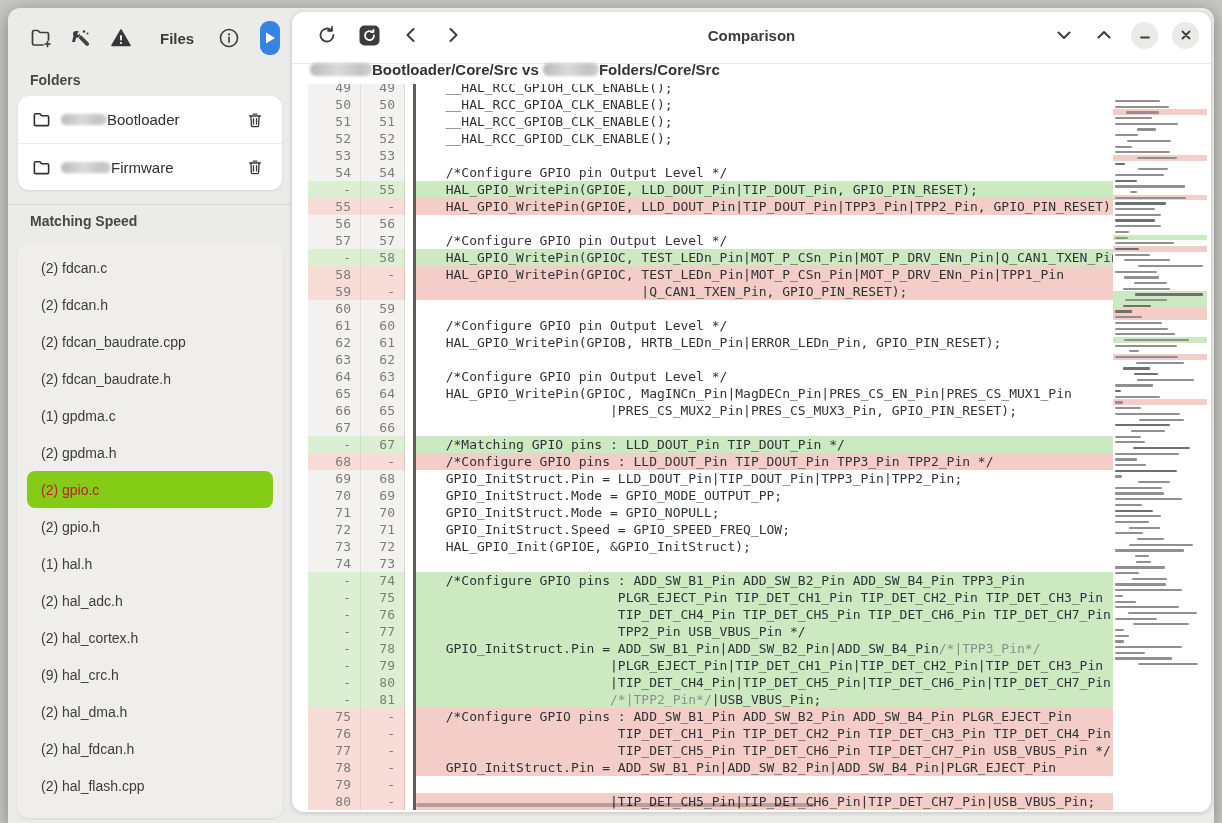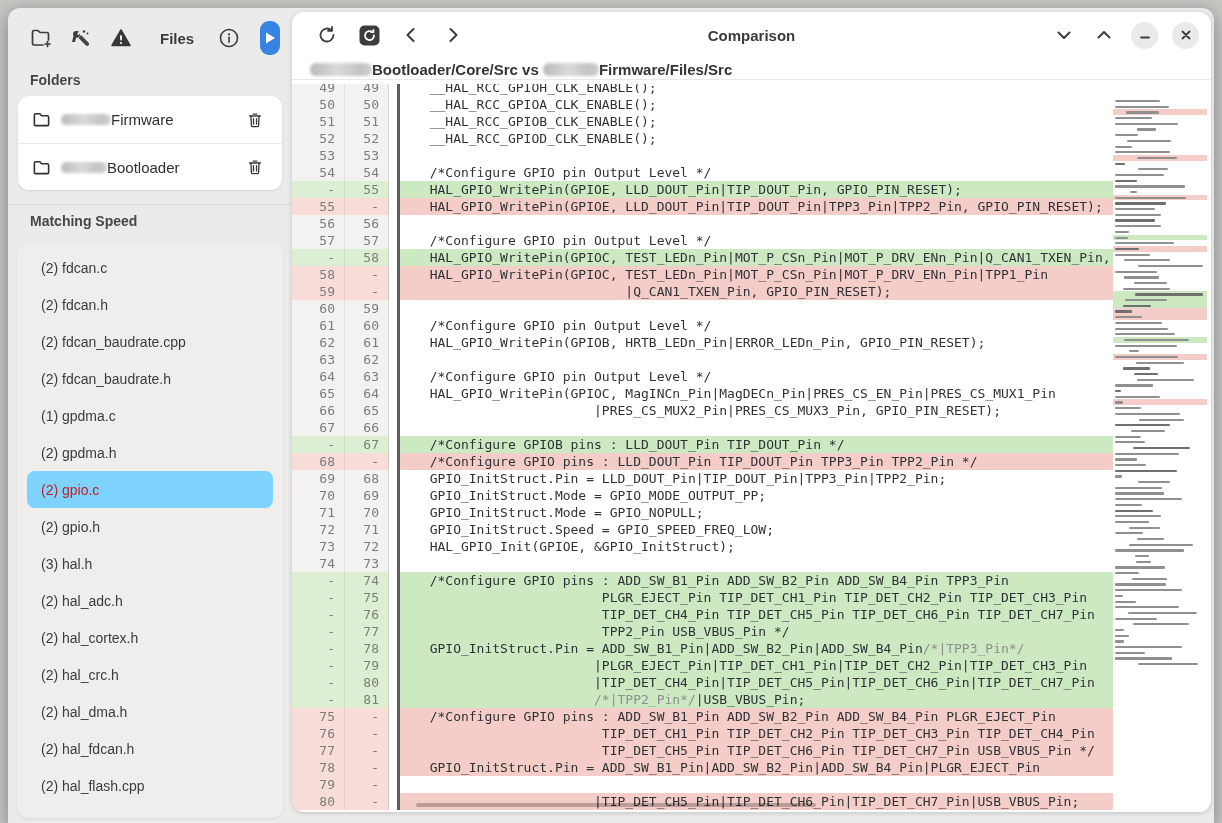--- a/index.html
+++ b/index.html
@@ -48,48 +48,48 @@
   .section-sep { border:none; border-top:1px solid #dbdbda; margin:14px 0 0 0; }
   .files-card {
     margin:6px 9px 0 9px; background:#efeeed; border-radius:11px;
     box-shadow:0 1px 3px rgba(0,0,0,.08);
     padding:6px 0; height:575px; overflow:hidden;
   }
   .file-item {
     height:37px; margin:0 10px; padding:0 14px; display:flex; align-items:center;
     font-size:14px; color:#3c3c3c; border-radius:8px; cursor:pointer; white-space:nowrap;
   }
-  .file-item.selected { background:#7dd3fc; color:var(--sel-red); }
+  .file-item.selected { background:#84cc16; color:var(--sel-red); }
   
   .main-card {
     position:absolute; left:284px; top:4px; width:919px; height:800px;
     background:#ffffff; border-radius:12px;
     box-shadow:0 1px 5px rgba(0,0,0,.18);
     overflow:hidden;
   }
-  .mc-header { height:68px; border-bottom:1px solid #e8e8e7; position:relative; }
+  .mc-header { height:52px; border-bottom:1px solid #e8e8e7; position:relative; }
   .mc-row1 { height:46px; display:flex; align-items:center; padding:0 12px; position:relative; }
   .mc-left-icons { display:flex; align-items:center; gap:16px; padding-left:10px; }
   .mc-title {
     position:absolute; left:0; right:0; top:0; height:46px;
     display:flex; align-items:center; justify-content:center;
     font-size:15px; font-weight:700; color:#3b3b3b; pointer-events:none;
   }
   .mc-right-icons { margin-left:auto; display:flex; align-items:center; gap:14px; }
   .win-circle {
     width:27px; height:27px; border-radius:50%; background:#eaeae9;
     display:flex; align-items:center; justify-content:center; cursor:pointer;
   }
   .mc-row2 {
     height:26px; display:flex; align-items:center; padding:0 0 4px 18px;
     font-size:15px; font-weight:700; color:#333333; white-space:pre;
   }
   
   .diff-wrap { position:absolute; left:0; right:0; top:72px; bottom:0; overflow:hidden; }
-  .diff-rows { margin-top:-5px; }
+  .diff-rows { margin-top:-5px;margin-left:16px; }
   .drow { display:flex; height:17px; font-family:"DejaVu Sans Mono", monospace; font-size:13px; line-height:17px; }
   .drow .nl, .drow .nr {
     text-align:right; color:#7d7c79; background:#f3f2f1; flex:0 0 auto;
   }
   .drow .nl { width:53px; padding-right:9px; border-right:1px solid rgba(0,0,0,.07); }
   .drow .nr { width:44px; padding-right:9px; border-right:1px solid rgba(0,0,0,.10); }
   .drow .bar { width:11px; flex:0 0 auto; background:#ffffff; border-right:3px solid #5f5e5c; }
   .drow .code {
     flex:1; white-space:pre; overflow:hidden; padding-left:14px; color:#2f3337;
     margin-right:98px; 
@@ -154,78 +154,78 @@
       <div class="play-btn">
         <svg width="16" height="16" viewBox="0 0 16 16">
             <path d="M4 2.5 L13 8 L4 13.5 Z" fill="#ffffff"></path>
           </svg>
       </div>
     </div>
 
     <div class="sb-heading">Folders</div>
 
     <div class="folders-card">
+      <div class="folder-row">
+        <span>
+          <svg width="19" height="19" viewBox="0 0 20 20" fill="none" stroke="#2f2f2f" stroke-width="1.7" stroke-linejoin="round">
+            <path d="M2.5 5.5A1.5 1.5 0 0 1 4 4h4.3l1.8 2H16a1.5 1.5 0 0 1 1.5 1.5V15A1.5 1.5 0 0 1 16 16.5H4A1.5 1.5 0 0 1 2.5 15Z"></path>
+          </svg>
+        </span>
+        <span class="folder-name">
+          <span class="blob" style="width:46px"></span>
+            <span>Bootloader</span>
+        </span>
+        <span class="spacer"></span>
+        <span class="tb-icon">
+          <svg width="18" height="18" viewBox="0 0 20 20" fill="none" stroke="#3c3c3c" stroke-width="1.5" stroke-linecap="round">
+            <path d="M4 5.5h12"></path>
+              <path d="M8 3.5h4"></path>
+            <path d="M5.5 5.5 6 16a1.5 1.5 0 0 0 1.5 1.4h5A1.5 1.5 0 0 0 14 16l.5-10.5"></path>
+            <path d="M8.3 8.5v6 M11.7 8.5v6"></path>
+          </svg>
+        </span>
+      </div>
       <div class="folder-row">
         <span>
           <svg width="19" height="19" viewBox="0 0 20 20" fill="none" stroke="#2f2f2f" stroke-width="1.7" stroke-linejoin="round">
             <path d="M2.5 5.5A1.5 1.5 0 0 1 4 4h4.3l1.8 2H16a1.5 1.5 0 0 1 1.5 1.5V15A1.5 1.5 0 0 1 16 16.5H4A1.5 1.5 0 0 1 2.5 15Z"></path>
           </svg>
         </span>
         <span class="folder-name">
           <span class="blob" style="width:50px"></span>
             <span>Firmware</span>
         </span>
         <span class="spacer"></span>
         <span class="tb-icon">
           <svg width="18" height="18" viewBox="0 0 20 20" fill="none" stroke="#3c3c3c" stroke-width="1.5" stroke-linecap="round">
             <path d="M4 5.5h12"></path>
               <path d="M8 3.5h4"></path>
             <path d="M5.5 5.5 6 16a1.5 1.5 0 0 0 1.5 1.4h5A1.5 1.5 0 0 0 14 16l.5-10.5"></path>
             <path d="M8.3 8.5v6 M11.7 8.5v6"></path>
           </svg>
         </span>
       </div>
-      <div class="folder-row">
-        <span>
-          <svg width="19" height="19" viewBox="0 0 20 20" fill="none" stroke="#2f2f2f" stroke-width="1.7" stroke-linejoin="round">
-            <path d="M2.5 5.5A1.5 1.5 0 0 1 4 4h4.3l1.8 2H16a1.5 1.5 0 0 1 1.5 1.5V15A1.5 1.5 0 0 1 16 16.5H4A1.5 1.5 0 0 1 2.5 15Z"></path>
-          </svg>
-        </span>
-        <span class="folder-name">
-          <span class="blob" style="width:46px"></span>
-            <span>Bootloader</span>
-        </span>
-        <span class="spacer"></span>
-        <span class="tb-icon">
-          <svg width="18" height="18" viewBox="0 0 20 20" fill="none" stroke="#3c3c3c" stroke-width="1.5" stroke-linecap="round">
-            <path d="M4 5.5h12"></path>
-              <path d="M8 3.5h4"></path>
-            <path d="M5.5 5.5 6 16a1.5 1.5 0 0 0 1.5 1.4h5A1.5 1.5 0 0 0 14 16l.5-10.5"></path>
-            <path d="M8.3 8.5v6 M11.7 8.5v6"></path>
-          </svg>
-        </span>
-      </div>
     </div>
 
     <hr class="section-sep">
     <div class="sb-heading">Matching Speed</div>
 
     <div class="files-card">
         <div class="file-item">(2) fdcan.c</div>
         <div class="file-item">(2) fdcan.h</div>
         <div class="file-item">(2) fdcan_baudrate.cpp</div>
         <div class="file-item">(2) fdcan_baudrate.h</div>
         <div class="file-item">(1) gpdma.c</div>
         <div class="file-item">(2) gpdma.h</div>
         <div class="file-item selected">(2) gpio.c</div>
         <div class="file-item">(2) gpio.h</div>
-        <div class="file-item">(3) hal.h</div>
+        <div class="file-item">(1) hal.h</div>
         <div class="file-item">(2) hal_adc.h</div>
         <div class="file-item">(2) hal_cortex.h</div>
-        <div class="file-item">(2) hal_crc.h</div>
+        <div class="file-item">(9) hal_crc.h</div>
         <div class="file-item">(2) hal_dma.h</div>
         <div class="file-item">(2) hal_fdcan.h</div>
         <div class="file-item">(2) hal_flash.cpp</div>
       </div>
   </div>
 
   <div class="main-card">
     <div class="mc-header">
       <div class="mc-title">Comparison</div>
       <div class="mc-row1">
@@ -271,21 +271,21 @@
               </svg>
           </span>
           <span class="win-circle">
             <svg width="12" height="12" viewBox="0 0 12 12" stroke="#3c3c3c" stroke-width="1.8" stroke-linecap="round">
                 <path d="M2.5 2.5l7 7 M9.5 2.5l-7 7"></path>
               </svg>
           </span>
         </div>
       </div>
       <div class="mc-row2">
-        <span class="blob" style="width:62px;height:13px"></span><span>Bootloader/Core/Src</span><span> vs </span><span class="blob" style="width:56px;height:13px"></span><span>Firmware/Files/Src</span>
+        <span class="blob" style="width:62px;height:13px"></span><span>Bootloader/Core/Src</span><span> vs </span><span class="blob" style="width:56px;height:13px"></span><span>Folders/Core/Src</span>
       </div>
     </div>
 
     <div class="diff-wrap">
       <div class="diff-rows">
           <div class="drow ctx">
             <span class="nl">49</span>
             <span class="nr">49</span>
             <span class="bar"></span>
             <span class="code"><span>  __HAL_RCC_GPIOH_CLK_ENABLE();</span></span>
@@ -407,21 +407,21 @@
           <div class="drow ctx">
             <span class="nl">67</span>
             <span class="nr">66</span>
             <span class="bar"></span>
             <span class="code"><span></span></span>
           </div>
           <div class="drow add">
             <span class="nl">-</span>
             <span class="nr">67</span>
             <span class="bar"></span>
-            <span class="code"><span>  /*Configure GPIOB pins : LLD_DOUT_Pin TIP_DOUT_Pin */</span></span>
+            <span class="code"><span>  /*Matching GPIO pins : LLD_DOUT_Pin TIP_DOUT_Pin */</span></span>
           </div>
           <div class="drow del">
             <span class="nl">68</span>
             <span class="nr">-</span>
             <span class="bar"></span>
             <span class="code"><span>  /*Configure GPIO pins : LLD_DOUT_Pin TIP_DOUT_Pin TPP3_Pin TPP2_Pin */</span></span>
           </div>
           <div class="drow ctx">
             <span class="nl">69</span>
             <span class="nr">68</span>

